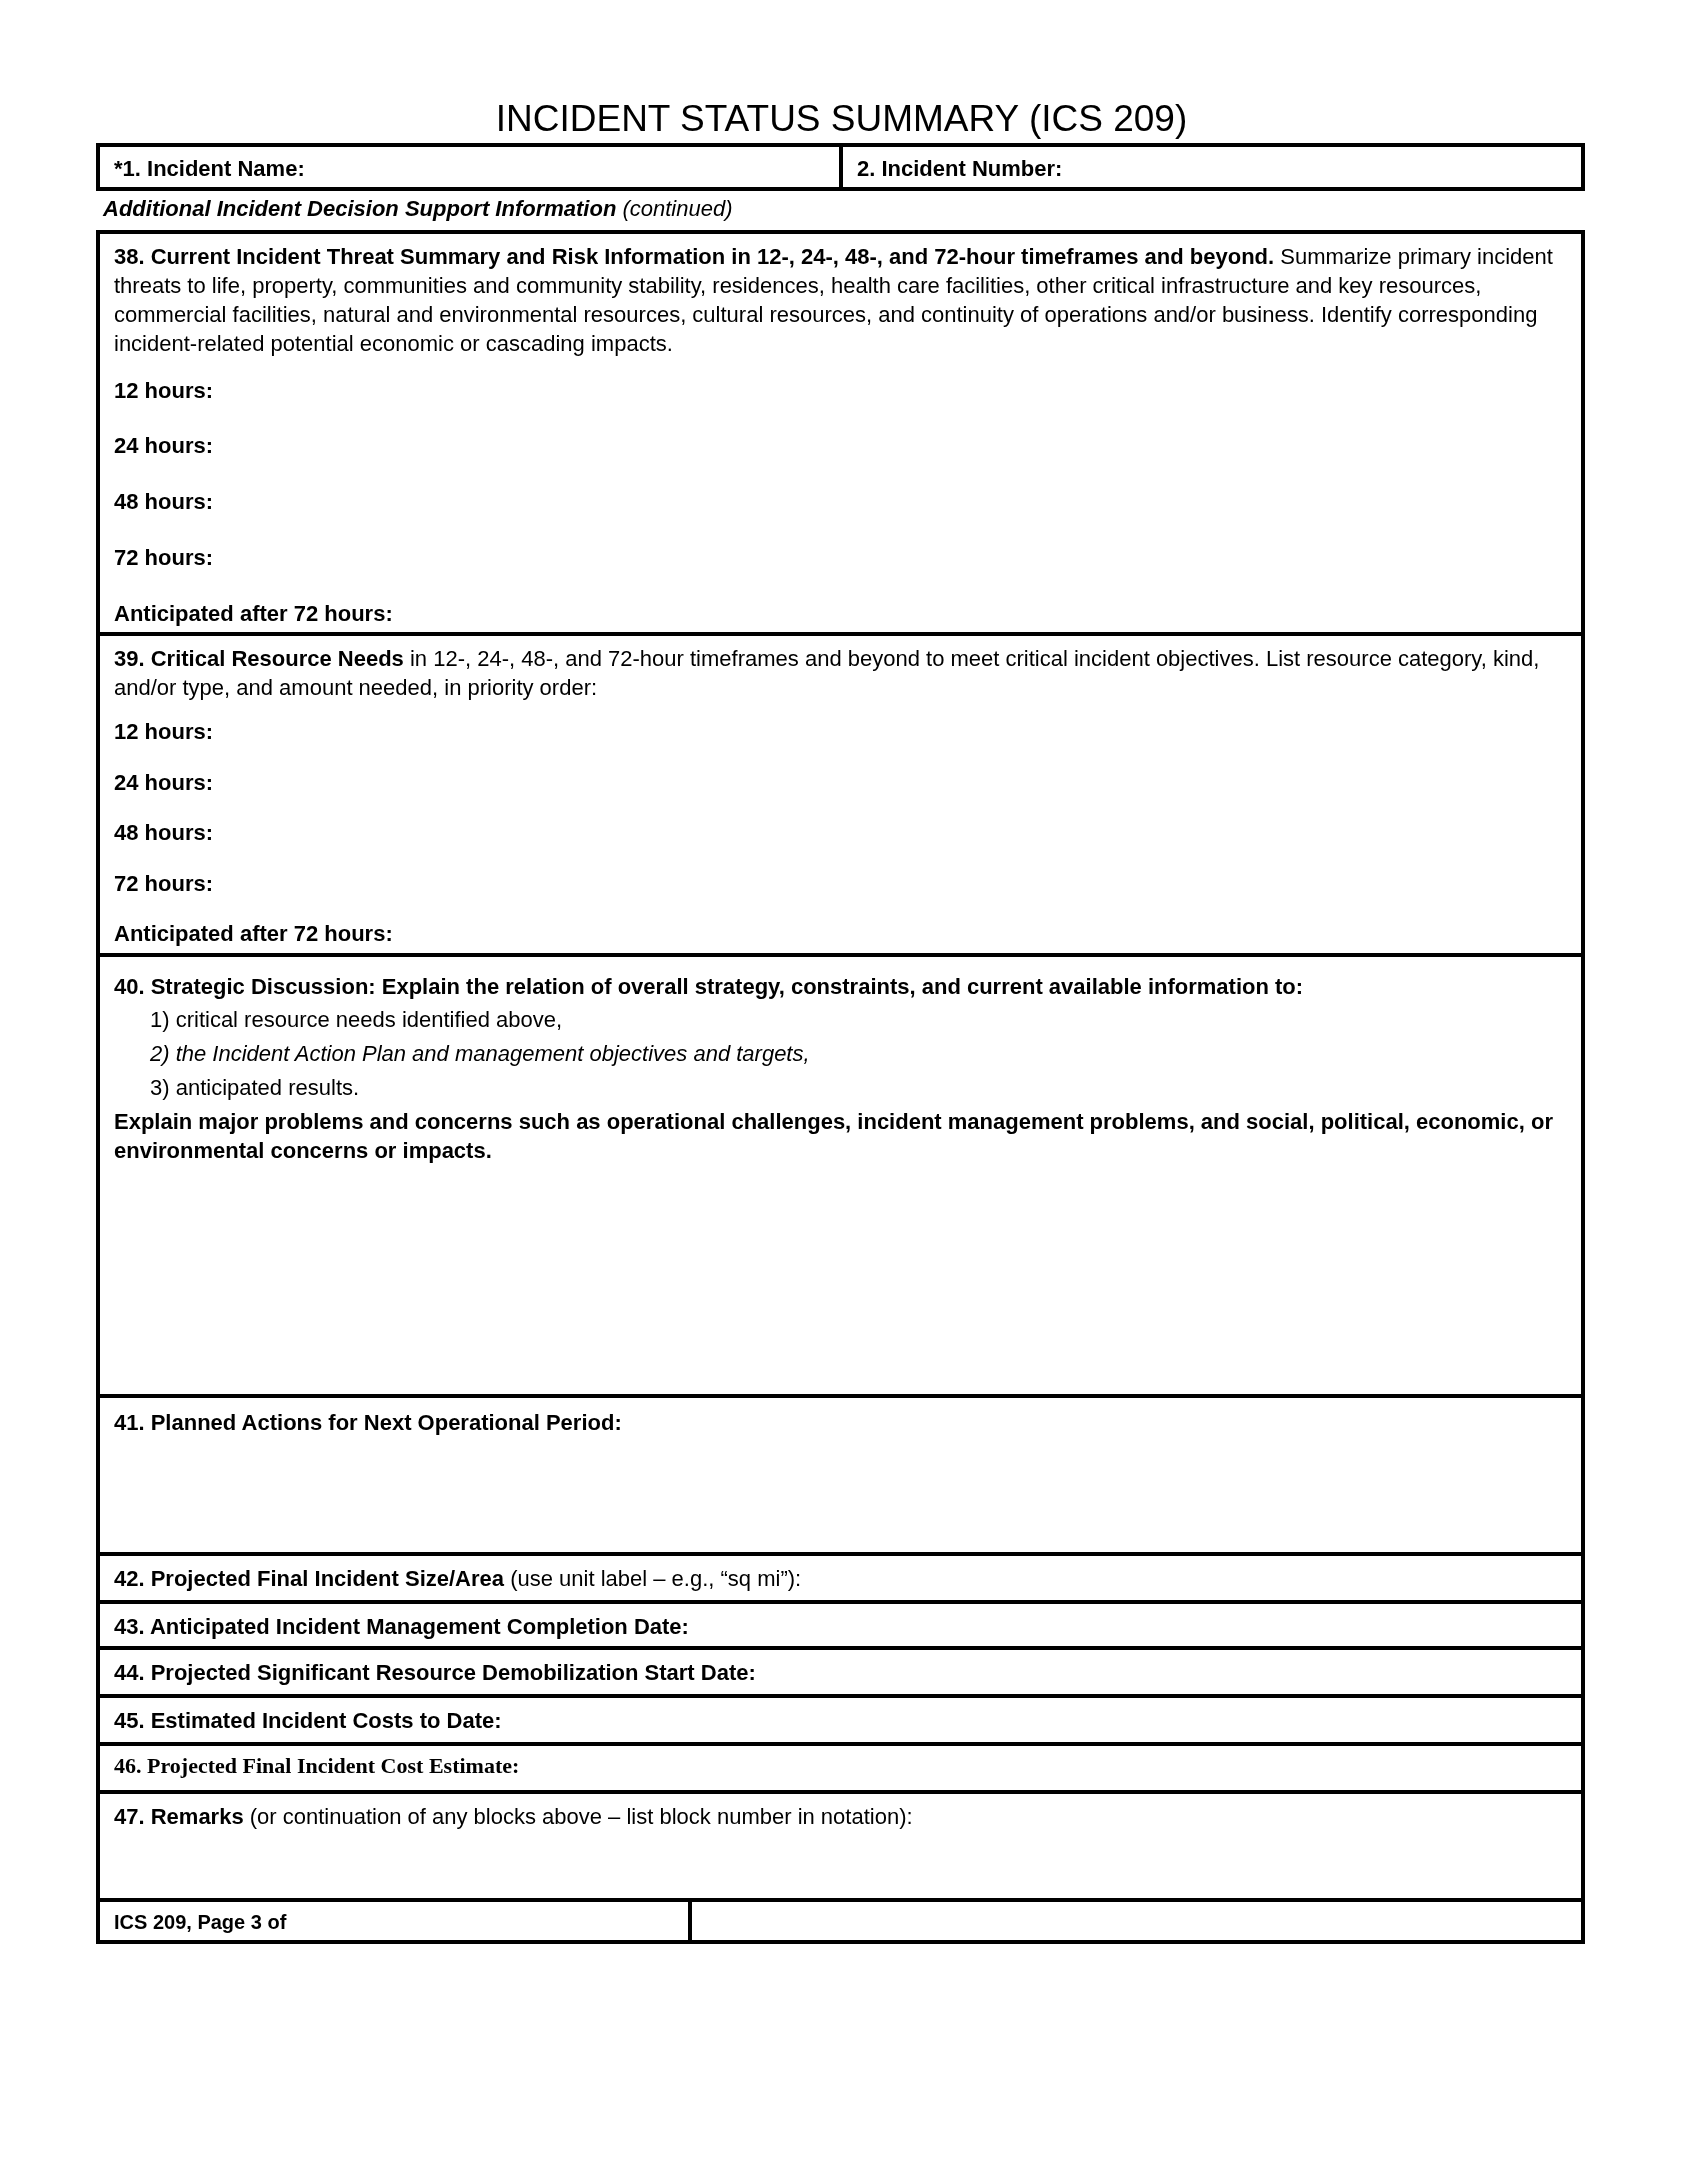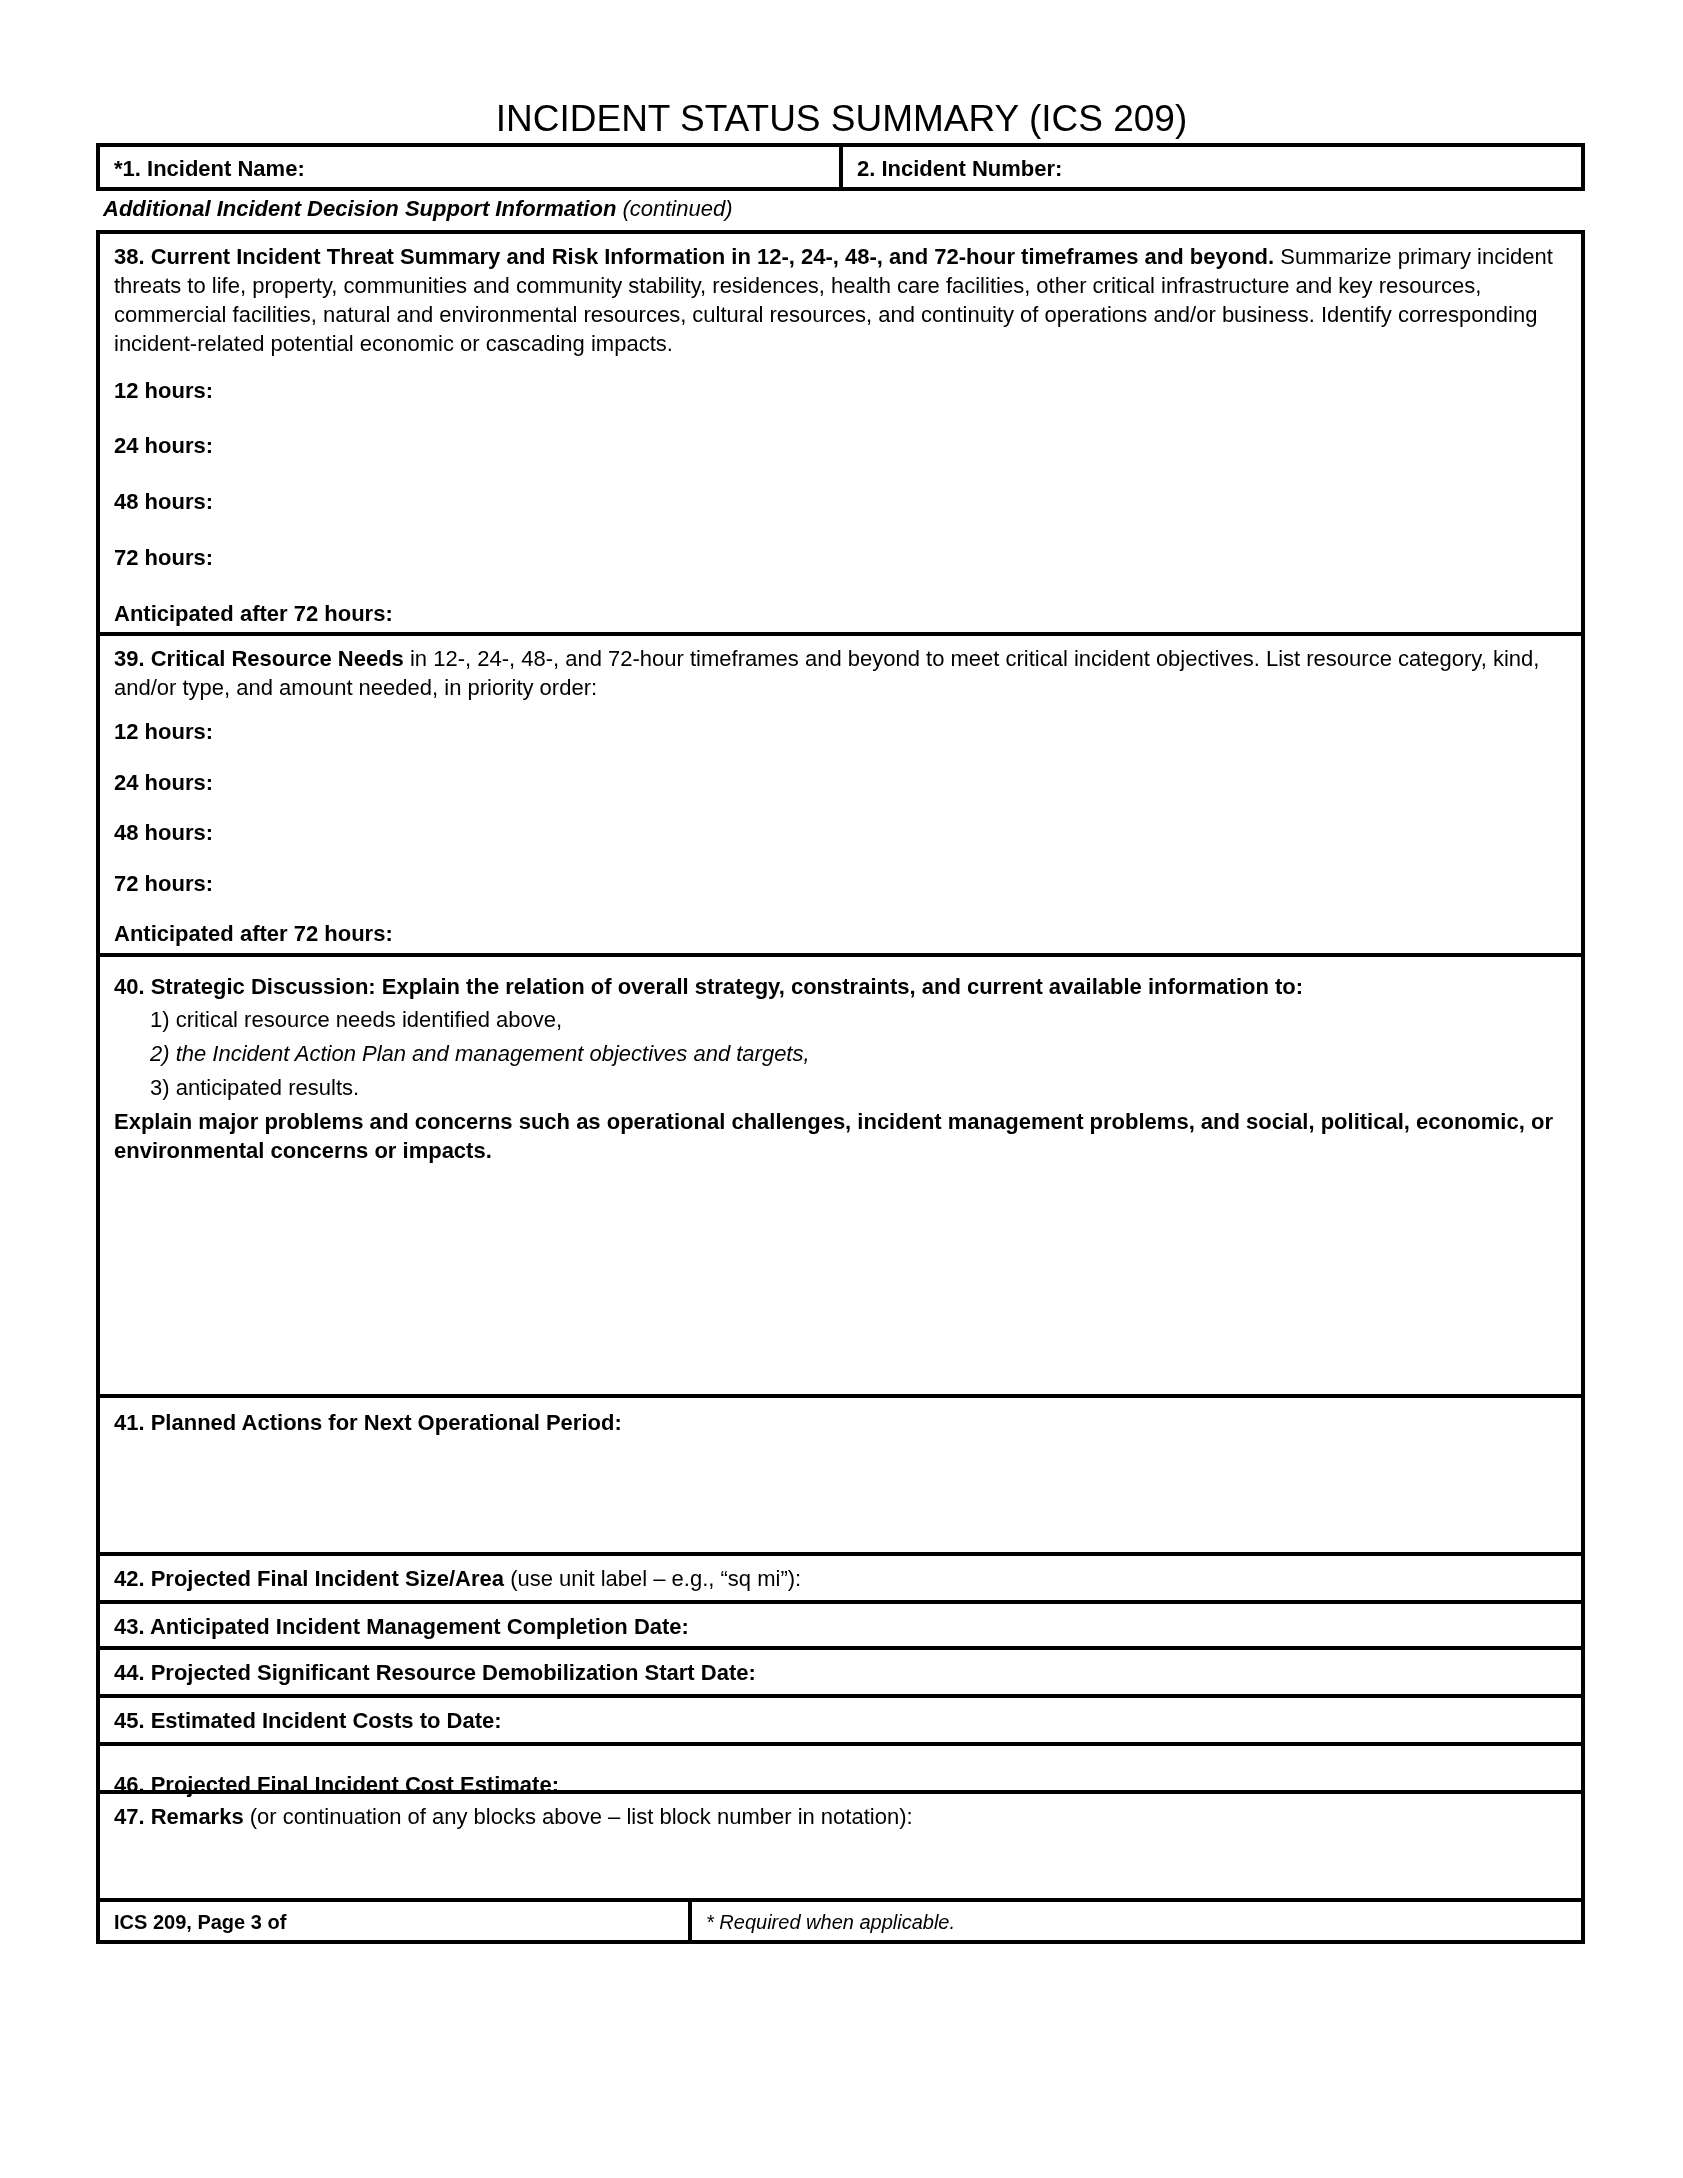--- a/index.html
+++ b/index.html
@@ -72,24 +72,23 @@
 
 <div class="sec" style="top:1646px;height:64px;">
   <div class="b" style="padding-top:8px;">44. Projected Significant Resource Demobilization Start Date:</div>
 </div>
 
 <div class="sec" style="top:1694px;height:52px;">
   <div class="b" style="padding-top:8px;">45. Estimated Incident Costs to Date:</div>
 </div>
 
 <div class="sec" style="top:1742px;height:51px;">
-  <div class="b" style="padding-top:24px;">46. Projected Final Incident Cost Estimate:</div>
+  <div class="b" style="padding-top:5px;font-family:Liberation Serif, serif;">46. Projected Final Incident Cost Estimate:</div>
 </div>
 
 <div class="sec" style="top:1790px;height:112px;">
   <div style="padding-top:8px;"><span class="b">47. Remarks</span> <span>(or continuation of any blocks above – list block number in notation):</span></div>
 </div>
 
 <div class="foot">
   <div class="f1"><span>ICS 209, Page 3 of</span></div>
-  <div class="f2">* Required when applicable.</div>
 </div>
 
 
 </body></html>

